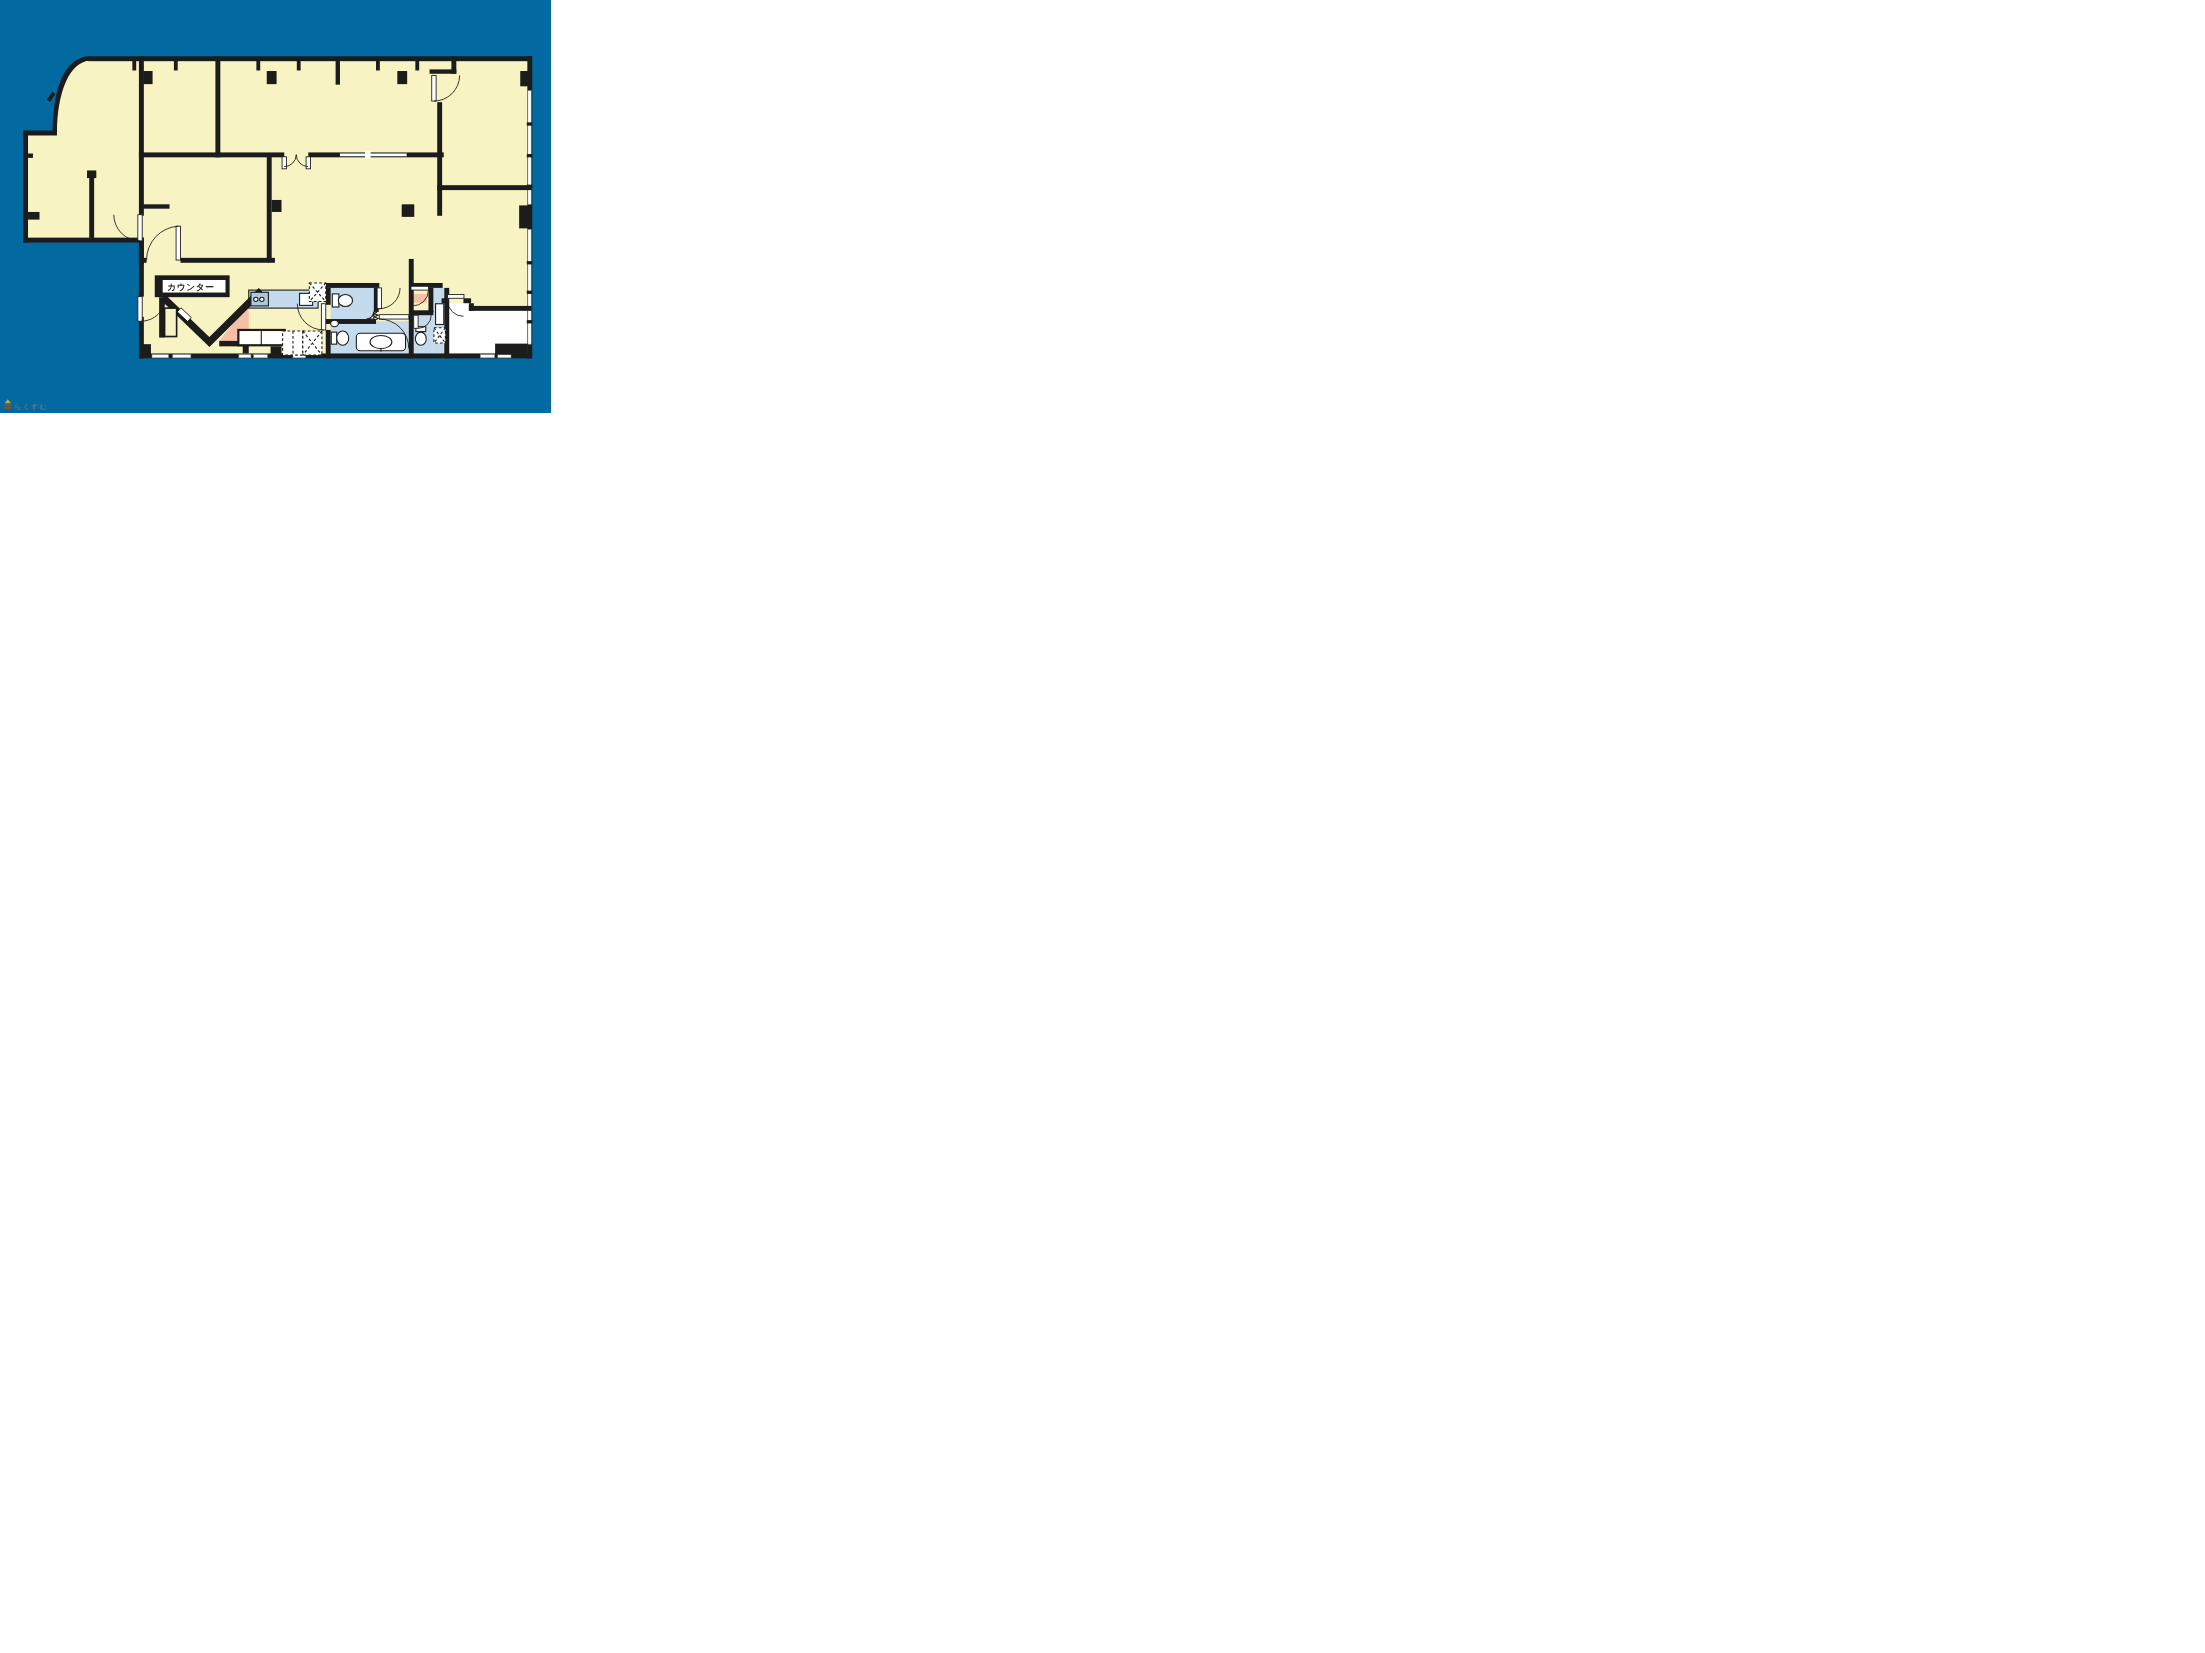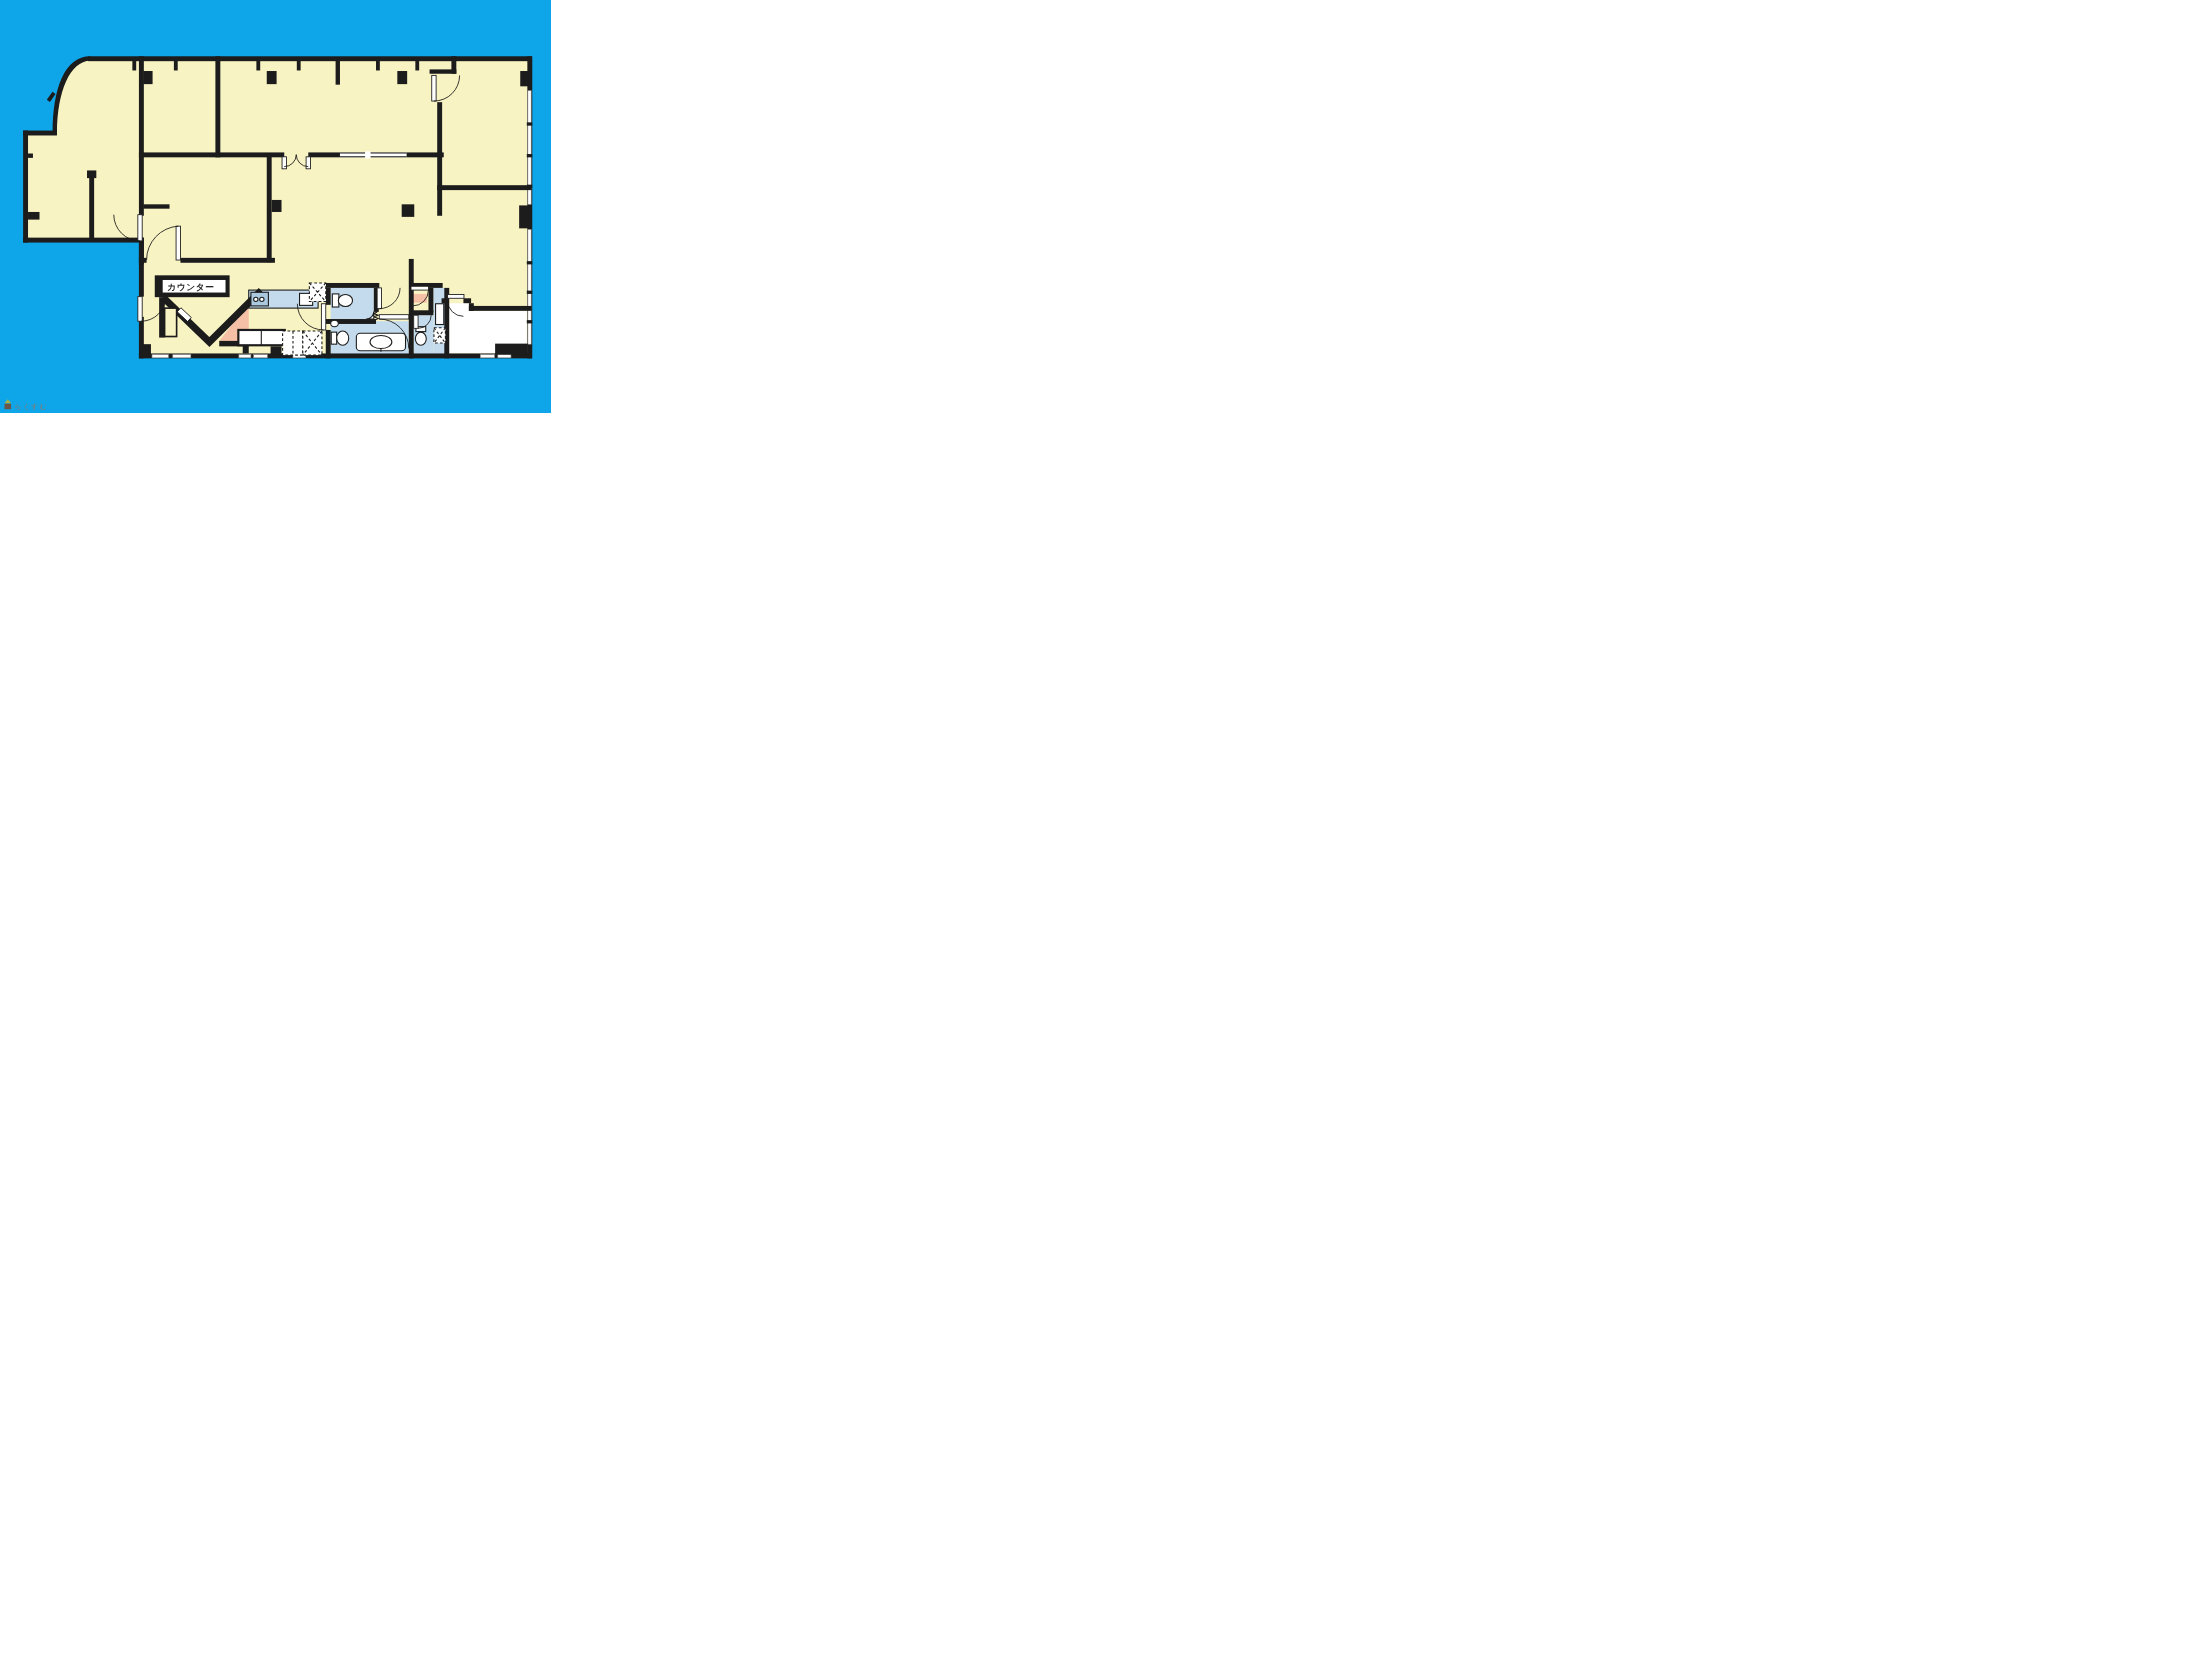--- a/index.html
+++ b/index.html
@@ -1,17 +1,17 @@
 <!DOCTYPE html>
 <html style="font-size:8.8px"><head>
 <meta charset="utf-8">
 <style>
   html,body{margin:0;padding:0;background:#ffffff;}
   body{font-family:"Liberation Sans","DejaVu Sans",sans-serif;}
-  .stage{position:relative;width:551px;height:413px;background:#0ea5e9;overflow:hidden;}
+  .stage{position:relative;width:551px;height:413px;background:#0369a1;overflow:hidden;}
   .stage svg{display:block;width:100%;height:100%;}
   .wall{fill:#1c1c1c;}
   .leaf{fill:#ffffff;stroke:#1c1c1c;stroke-width:1.6;}
   .arc{fill:none;stroke:#1c1c1c;stroke-width:1.6;}
   .fix{fill:#ffffff;stroke:#1c1c1c;stroke-width:2;}
   .thin{stroke:#1c1c1c;stroke-width:2;fill:none;}
   .ps{fill:#ffffff;stroke:#1c1c1c;stroke-width:2;stroke-dasharray:5 4;}
   .win{fill:#ffffff;stroke:#8a8a8a;stroke-width:1;}
   .glass{fill:#ffffff;}
   .lbl{font-weight:bold;font-size:16px;fill:#1c1c1c;letter-spacing:1px;}

